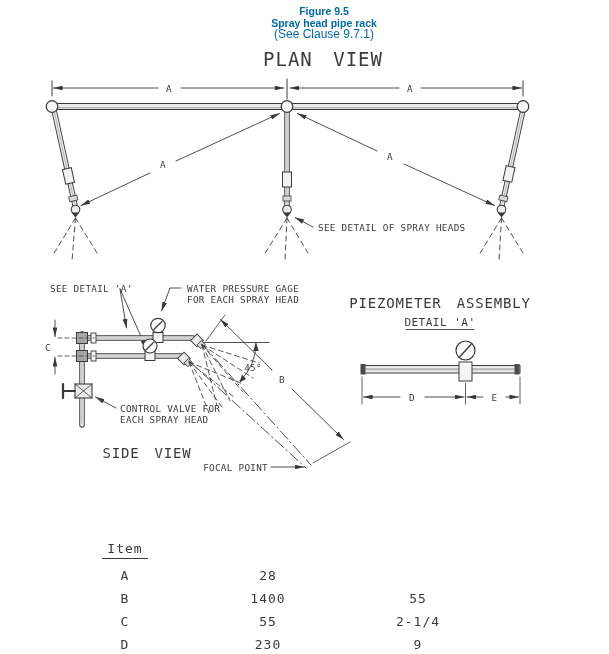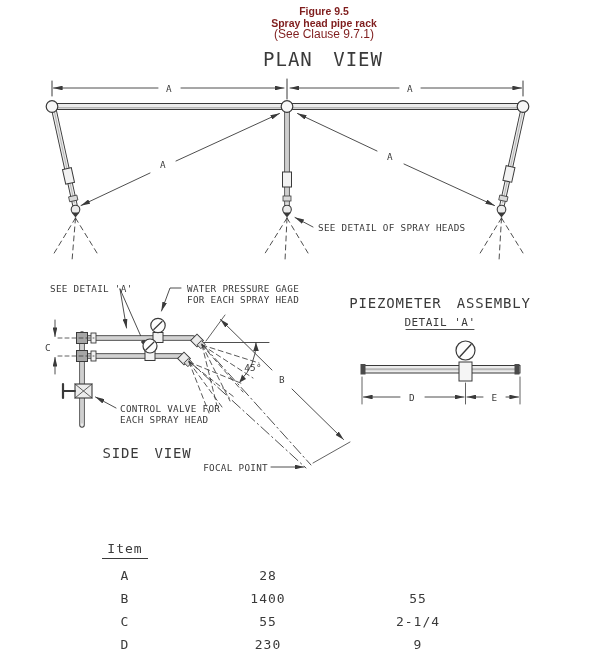--- a/index.html
+++ b/index.html
@@ -1,20 +1,20 @@
 <!DOCTYPE html>
 <html><head>
 <meta charset="utf-8">
 <style>
   html,body{margin:0;padding:0;background:#fff;}
   #page{position:relative;width:609px;height:654px;background:#ffffff;overflow:hidden;
         font-family:"Liberation Sans",sans-serif;}
   
   .caption{position:absolute;top:6px;left:324px;transform:translateX(-50%);
-           text-align:center;color:#7f1d1d;white-space:nowrap;}
+           text-align:center;color:#0369a1;white-space:nowrap;}
   .caption .b{font-weight:bold;font-size:10.5px;line-height:11.5px;}
   .caption .r{font-weight:normal;font-size:12px;line-height:11.5px;}
   
   svg text{fill:#3a3a3a;font-family:"DejaVu Sans Mono",monospace;}
   .t9 {font-size:9.3px;letter-spacing:.3px;}
   .t11{font-size:11px;letter-spacing:.5px;}
   .t14{font-size:14px;letter-spacing:.8px;word-spacing:6px;}
   .t19{font-size:19px;letter-spacing:1px;word-spacing:8px;}
   .mid{text-anchor:middle;}
   .end{text-anchor:end;}

